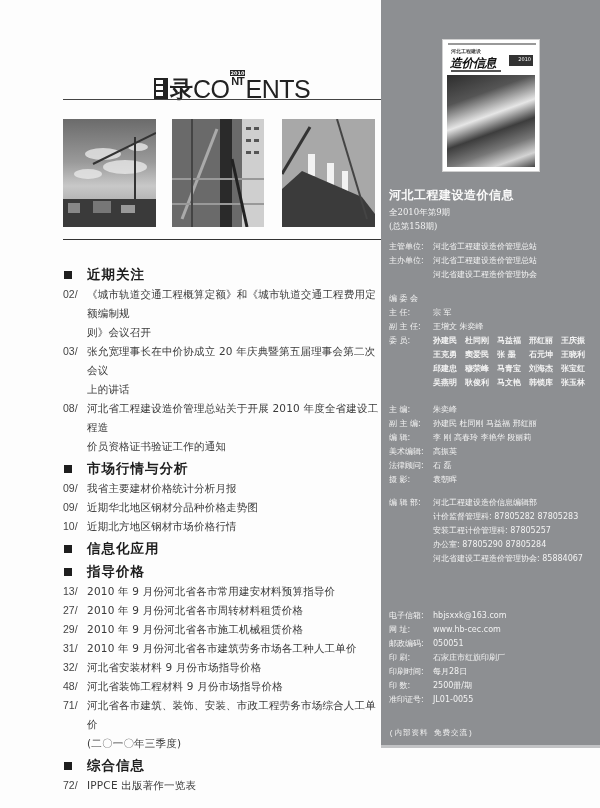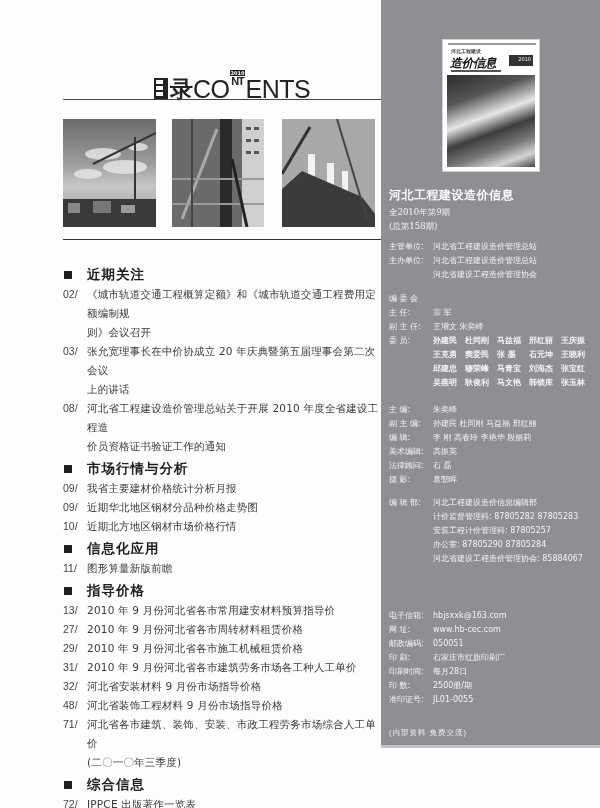--- a/index.html
+++ b/index.html
@@ -53,21 +53,21 @@
     .pub-issue { position: absolute; left: 8px; top: 207px; font-family: "DejaVu Serif", serif; font-size: 8.5px; color: #f5f5f5; }
     .pub-total { position: absolute; left: 8px; top: 221px; font-family: "DejaVu Serif", serif; font-size: 8.5px; color: #f5f5f5; }
 
     .info { position: absolute; left: 8px; width: 206px; font-size: 8px; line-height: 14px; color: #f3f3f3; }
     .row { display: flex; white-space: nowrap; }
     .lbl { width: 44px; flex: none; }
     .val { flex: 1; }
     .names { display: flex; }
     .names span { width: 30px; margin-right: 2px; font-weight: bold; }
 
-    .footer-note { position: absolute; left: 8px; top: 728px; font-family: Liberation Sans, sans-serif; font-size: 7.5px; color: #f3f3f3; letter-spacing: 1px; }
+    .footer-note { position: absolute; left: 8px; top: 728px; font-family: Liberation Mono, monospace; font-size: 7.5px; color: #f3f3f3; letter-spacing: 1px; }
   </style>
 </head>
 <body>
 
 <div class="left">
   <div class="masthead">
     <div class="mh-mu"></div>
     <span class="mh-lu">录</span>
     <span class="mh-en">CO</span>
     <span class="mh-n">
@@ -162,24 +162,20 @@
     </div>
     <div class="entry">
       <span class="pg">10/</span>
       <span class="ti">近期北方地区钢材市场价格行情</span>
     </div>
 
     <div class="sec">
       <span class="sec-square"></span>
       <span class="sec-title">信息化应用</span>
     </div>
-    <div class="entry">
-      <span class="pg">11/</span>
-      <span class="ti">图形算量新版前瞻</span>
-    </div>
 
     <div class="sec">
       <span class="sec-square"></span>
       <span class="sec-title">指导价格</span>
     </div>
     <div class="entry">
       <span class="pg">13/</span>
       <span class="ti">2010 年 9 月份河北省各市常用建安材料预算指导价</span>
     </div>
     <div class="entry">

